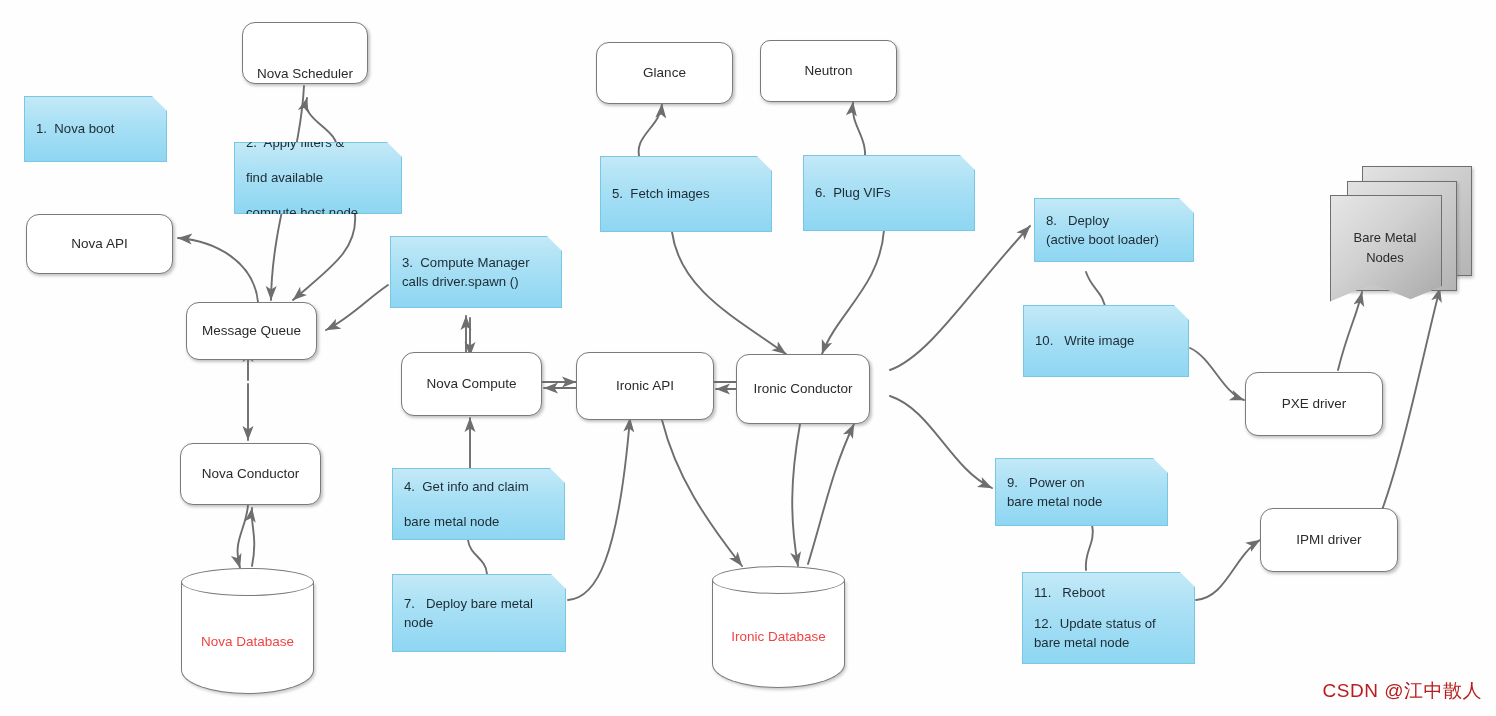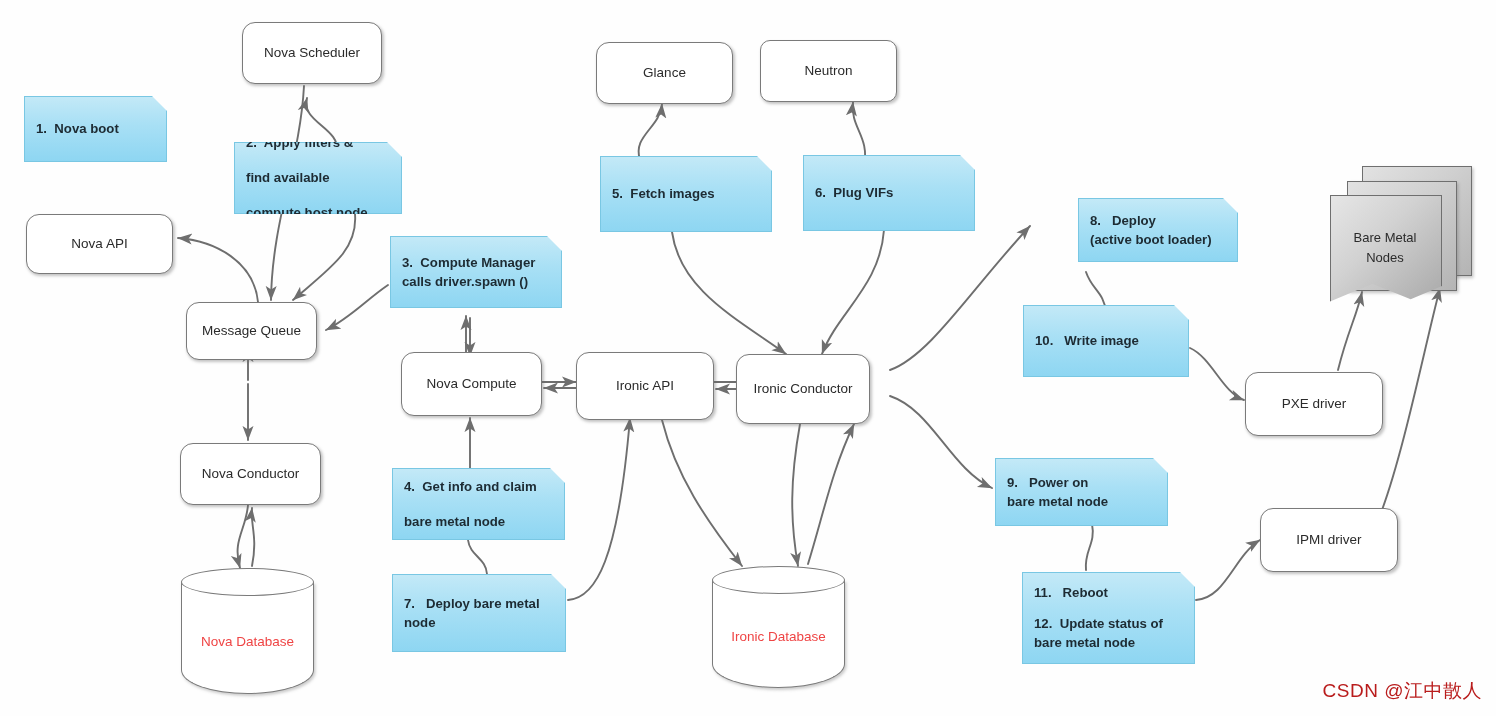--- a/index.html
+++ b/index.html
@@ -33,21 +33,21 @@
     box-shadow:1.5px 2px 3px rgba(110,110,110,.40);
     z-index:3;
   }
 
   
   .note{
     position:absolute;
     box-sizing:border-box;
     color:#1d2b33;
     font-size:13.2px;
-    font-weight:bold;
+    font-weight:normal;
     line-height:1.42;
     padding:9px 25px 8px 11px;
     z-index:3;
     filter:drop-shadow(2px 2.5px 2.5px rgba(120,130,135,.45));
     background:linear-gradient(180deg,#c3e9f7 0%,#a9e0f5 42%,#8ed6f2 100%);
     border:1.2px solid #79c7e3;
     -webkit-clip-path:polygon(0 0, calc(100% - 15px) 0, 100% 15px, 100% 100%, 0 100%);
     clip-path:polygon(0 0, calc(100% - 15px) 0, 100% 15px, 100% 100%, 0 100%);
     display:flex;
     flex-direction:column;
@@ -188,21 +188,21 @@
       <path d="M1338,370 C1348,330 1356,318 1362,292" marker-end="url(#ah)"></path>
 
       <path d="M1092,524 C1096,544 1084,550 1086,570"></path>
 
       <path d="M1196,600 C1226,598 1234,556 1260,540" marker-end="url(#ah)"></path>
 
       <path d="M1382,510 C1404,450 1424,350 1440,288" marker-end="url(#ah)"></path>
     </g>
   </svg>
 
-  <div class="rbox" style="left:242px;top:22px;width:140px;height:62px;">
+  <div class="rbox" style="left:242px;top:22px;width:126px;height:62px;align-items:flex-end;">
     <span>Nova Scheduler</span>
   </div>
 
   <div class="rbox" style="left:26px;top:214px;width:147px;height:60px;">
     <span>Nova API</span>
   </div>
 
   <div class="rbox" style="left:186px;top:302px;width:131px;height:58px;">
     <span>Message Queue</span>
   </div>
@@ -287,21 +287,21 @@
 
   <div class="note" style="left:803px;top:155px;width:172px;height:76px;">
     <span class="ln">6.  Plug VIFs</span>
   </div>
 
   <div class="note" style="left:392px;top:574px;width:174px;height:78px;">
     <span class="ln">7.   Deploy bare metal</span>
     <span class="ln">node</span>
   </div>
 
-  <div class="note" style="left:1034px;top:198px;width:160px;height:64px;margin-left:44px;">
+  <div class="note" style="left:1034px;top:198px;width:160px;height:64px;">
     <span class="ln">8.   Deploy</span>
     <span class="ln">(active boot loader)</span>
   </div>
 
   <div class="note" style="left:995px;top:458px;width:173px;height:68px;">
     <span class="ln">9.   Power on</span>
     <span class="ln">bare metal node</span>
   </div>
 
   <div class="note" style="left:1023px;top:305px;width:166px;height:72px;">

